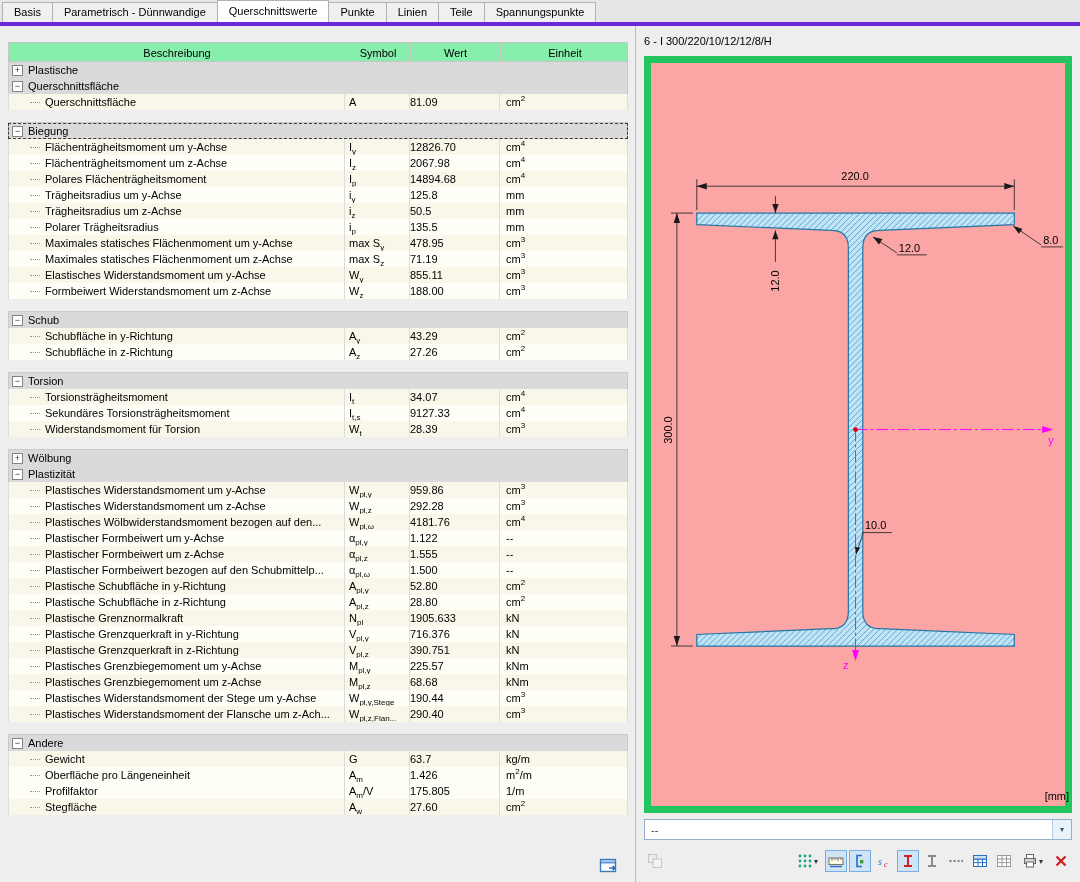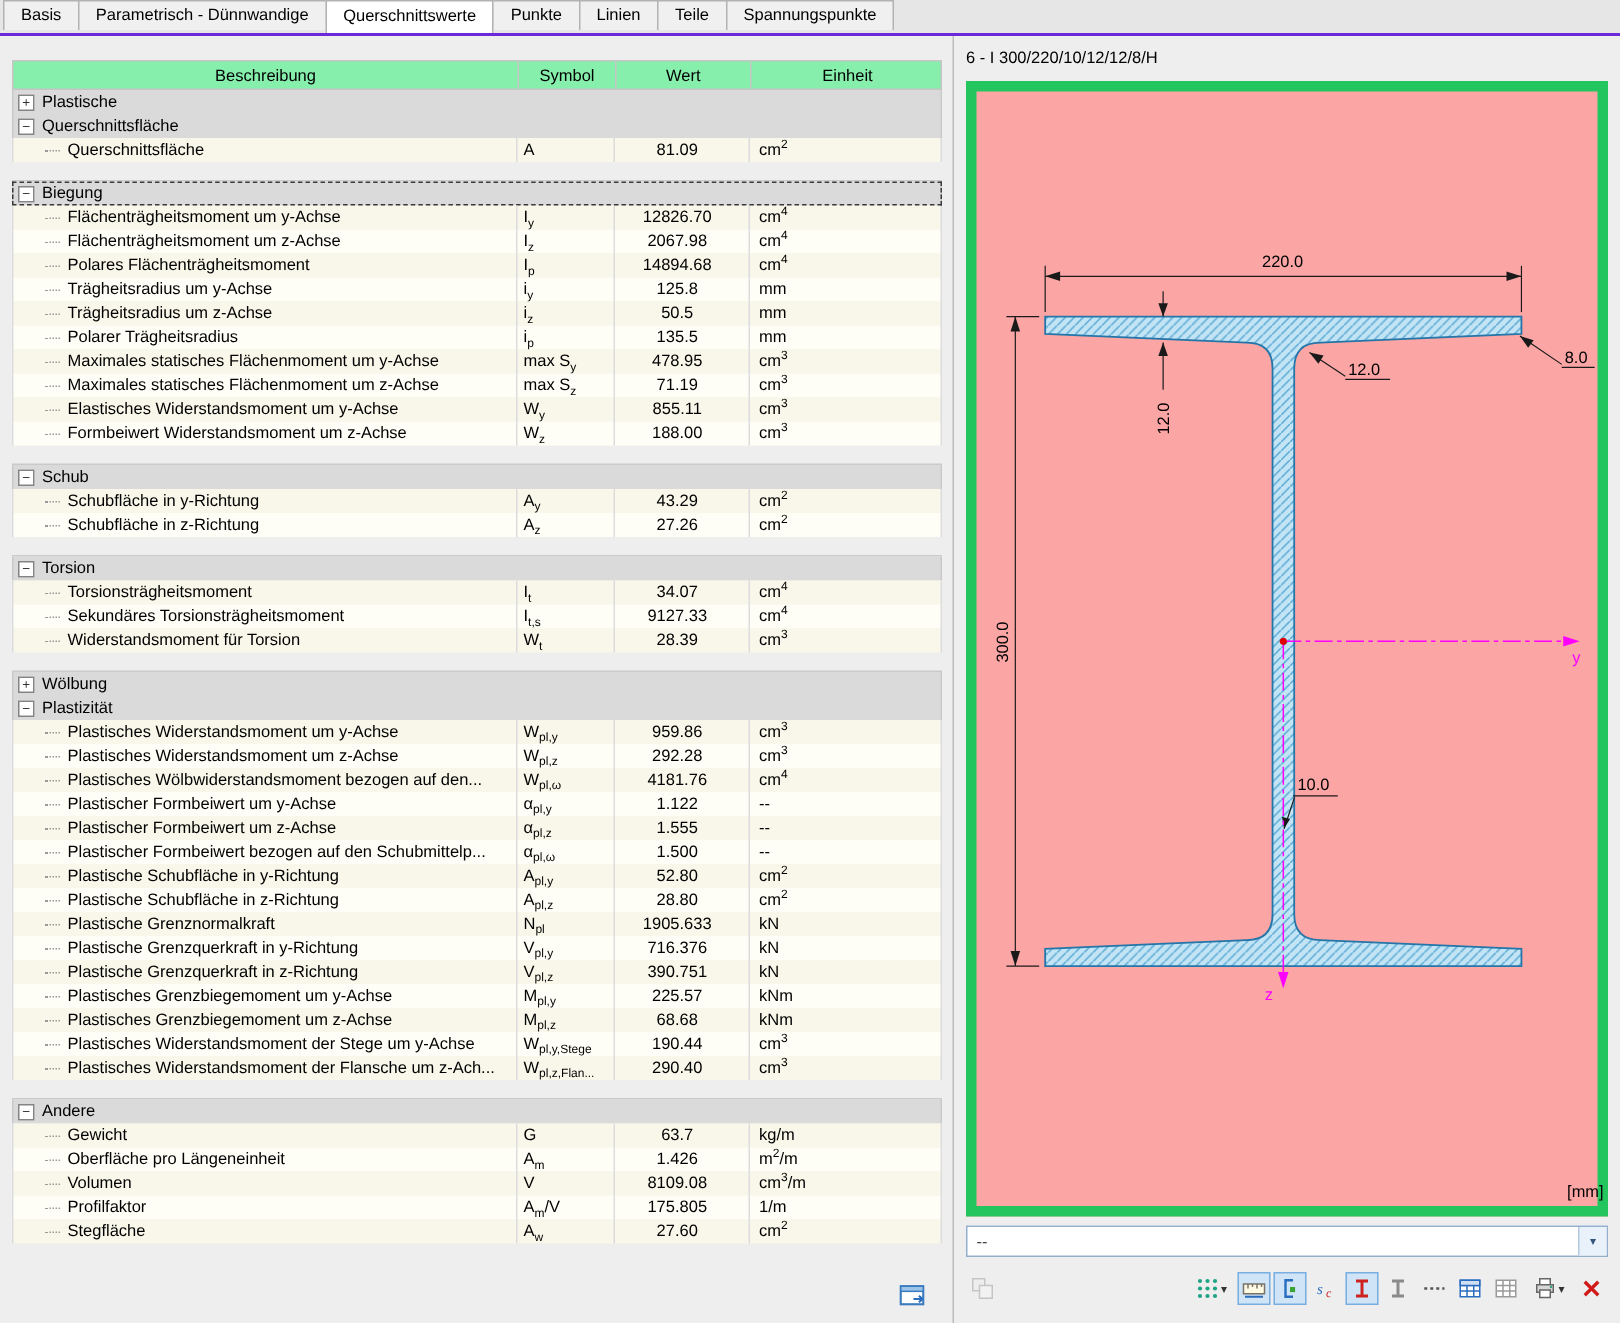--- a/index.html
+++ b/index.html
@@ -1,39 +1,39 @@
 <!DOCTYPE html>
 <html><head>
 <meta charset="utf-8">
 <style>
   html,body{margin:0;padding:0}
   body{width:1080px;height:882px;background:#eeeeee;font-family:"Liberation Sans",sans-serif;font-size:11px;color:#000;overflow:hidden}
   
-  .tabbar{display:flex;height:22px;background:#e6e6e6;border-bottom:2px solid #6d28d9;padding-left:2px}
+  .tabbar{display:flex;align-items:flex-end;height:22px;background:#e6e6e6;border-bottom:4px solid #6d28d9;padding-left:2px}
   .tab{padding:0 11px;line-height:19px;height:19px;background:#f0f0f0;border:1px solid #b2b2b2;border-bottom:none;margin-right:-1px;white-space:nowrap;cursor:default}
   .tab.active{background:#ffffff;height:21px;line-height:21px;position:relative;z-index:2}
   
   .main{display:flex;height:860px}
   .left{width:636px;position:relative;border-right:1px solid #bcbcbc;box-sizing:border-box}
   .right{width:444px;position:relative}
   
   .tbl{position:absolute;left:8px;top:16px;width:620px}
   .hdr{display:grid;grid-template-columns:337px 65px 90px 128px;height:20px;line-height:20px;background:#86efac;border:1px solid #c5c5c5;box-sizing:border-box}
   .hc{text-align:center;border-right:1px solid #c5c5c5;overflow:hidden;white-space:nowrap}
   .hc:last-child{border-right:none}
   .grp{display:flex;align-items:center;height:16px;background:#dadada;border-left:1px solid #c9c9c9;border-right:1px solid #c9c9c9;box-sizing:border-box}
   .grp.selected{outline:1px dashed #3a3a3a;outline-offset:-1px}
   .box{display:inline-block;width:9px;height:9px;line-height:8px;font-size:9px;text-align:center;background:#fff;border:1px solid #848484;margin:0 5px 0 3px;color:#333}
   .row{display:grid;grid-template-columns:337px 65px 90px 128px;height:16px;line-height:16px;background:#fffef6}
   .row.alt{background:#f8f7ea}
   .c{border-right:1px solid #dcdcdc;overflow:hidden;white-space:nowrap;box-sizing:border-box}
   .c.desc{border-left:1px solid #dcdcdc;padding-left:36px;position:relative}
   .c.desc::before{content:"";position:absolute;left:21px;top:8px;width:10px;border-top:1px dotted #9a9a9a}
   .c.sym{padding-left:4px}
-  .c.val{text-align:center;padding-right:6px}
+  .c.val{text-align:left;padding-right:6px}
   .c.unit{padding-left:6px}
   sub{font-size:8px;line-height:0}
   sup{font-size:8px;line-height:0}
   .gap{height:12px;border-bottom:1px solid #cacaca}
   .lp-foot-btn{position:absolute;right:14px;bottom:8px;width:24px;height:22px;display:flex;align-items:center;justify-content:center;cursor:pointer}
   
   .rp-title{position:absolute;left:8px;top:9px;white-space:nowrap}
   .canvas{position:absolute;left:8px;top:30px;width:428px;height:757px;background:#fca5a5;border:7px solid #22c55e;box-sizing:border-box}
   .canvas svg{display:block;font-family:"Liberation Sans",sans-serif}
   .combo{position:absolute;left:8px;top:793px;width:428px;height:21px;background:#fff;border:1px solid #94afcd;box-sizing:border-box;display:flex;align-items:center;cursor:pointer}
@@ -299,26 +299,20 @@
             <div class="c desc">Gewicht</div>
             <div class="c sym"><span>G</span></div>
             <div class="c val">63.7</div>
             <div class="c unit"><span>kg/m</span></div>
           </div>
           <div class="row">
             <div class="c desc">Oberfläche pro Längeneinheit</div>
             <div class="c sym"><span>A</span><sub>m</sub></div>
             <div class="c val">1.426</div>
             <div class="c unit"><span>m</span><sup>2</sup><span>/m</span></div>
-          </div>
-          <div class="row alt">
-            <div class="c desc">Volumen</div>
-            <div class="c sym"><span>V</span></div>
-            <div class="c val">8109.08</div>
-            <div class="c unit"><span>cm</span><sup>3</sup><span>/m</span></div>
           </div>
           <div class="row">
             <div class="c desc">Profilfaktor</div>
             <div class="c sym"><span>A</span><sub>m</sub><span>/V</span></div>
             <div class="c val">175.805</div>
             <div class="c unit"><span>1/m</span></div>
           </div>
           <div class="row alt">
             <div class="c desc">Stegfläche</div>
             <div class="c sym"><span>A</span><sub>w</sub></div>

